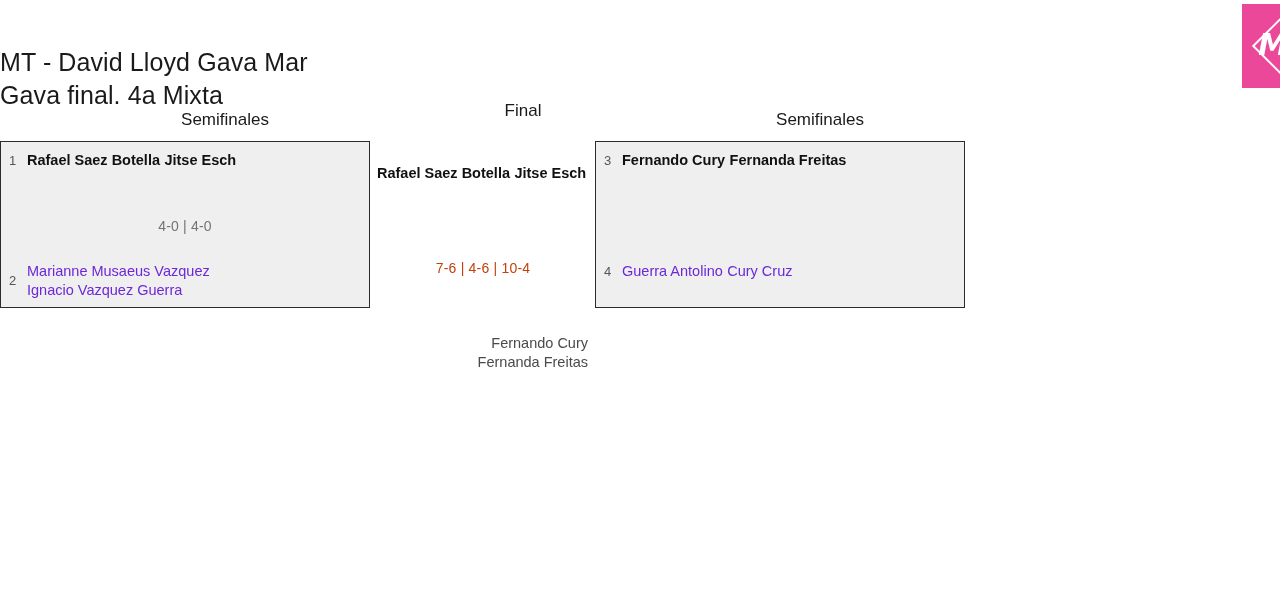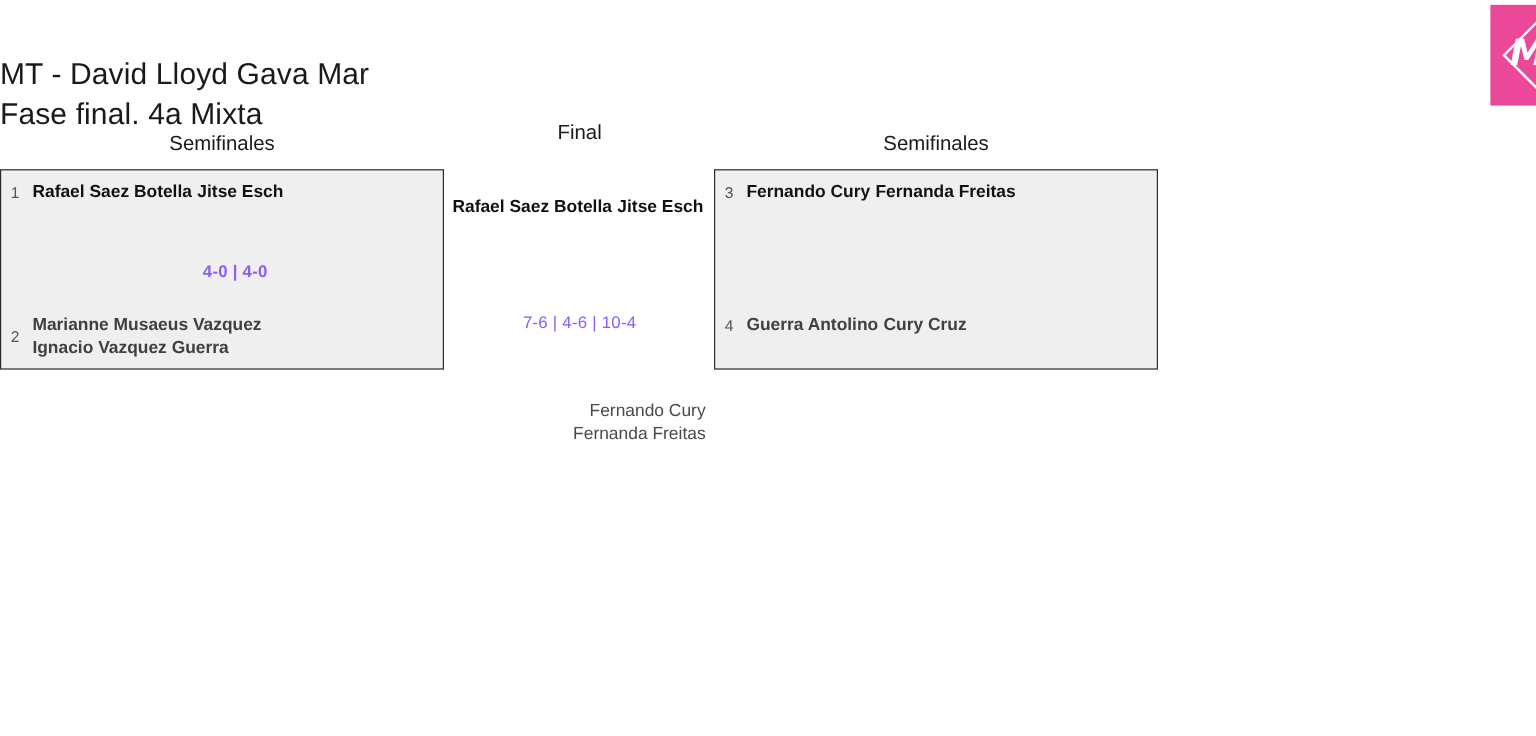--- a/index.html
+++ b/index.html
@@ -93,20 +93,21 @@
 
   
   .round-header {
     position: absolute;
     font-size: 17px;
     line-height: 22px;
     font-weight: 400;
     color: #1a1a1a;
     text-align: center;
     white-space: nowrap;
+    padding-left: 40px;
   }
   #round-left   { left: 0px;   top: 109px; width: 370px; }
   #round-final  { left: 383px; top: 100px; width: 200px; }
   #round-right  { left: 595px; top: 109px; width: 370px; }
 
   
   .match-box {
     position: absolute;
     background: #efefef;
     border: 1px solid #2b2b2b;
@@ -139,35 +140,34 @@
   .player-name {
     font-size: 14.5px;
     line-height: 19px;
     white-space: nowrap;
   }
   .winner .player-name {
     font-weight: bold;
     color: #111111;
   }
   .loser .player-name {
-    font-weight: 700;
-    color: #404040;
+    font-weight: 400;
+    color: #6d28d9;
   }
 
   .match-score {
     position: absolute;
-    left: 11px;
+    left: 0;
     width: 100%;
     top: 75px;
     text-align: center;
     font-size: 14px;
     line-height: 18px;
-    color: #8b5cf6;
+    color: #737373;
     letter-spacing: 0.2px;
-    font-weight: bold;
   }
 
   
   .final-winner {
     position: absolute;
     left: 377px;
     top: 164px;
   }
   .final-winner .player-name {
     font-size: 14.5px;
@@ -177,21 +177,21 @@
     white-space: nowrap;
   }
   .final-score {
     position: absolute;
     left: 383px;
     top: 259px;
     width: 200px;
     text-align: center;
     font-size: 14px;
     line-height: 18px;
-    color: #8b5cf6;
+    color: #c2410c;
     letter-spacing: 0.2px;
     white-space: nowrap;
   }
   .final-runner-up {
     position: absolute;
     left: 388px;
     top: 334px;
     width: 200px;
     text-align: right;
   }
@@ -201,21 +201,21 @@
     font-weight: 400;
     color: #4a4a4a;
     white-space: nowrap;
   }
 </style>
 </head>
 <body>
 
 <div class="tournament-header">
   <div class="tournament-title">MT - David Lloyd Gava Mar</div>
-  <div class="tournament-subtitle">Fase final. 4a Mixta</div>
+  <div class="tournament-subtitle">Gava final. 4a Mixta</div>
 </div>
 
 <div class="logo-box">
   <div class="logo-diamond"></div>
   <div class="logo-mt">MT</div>
   <div class="logo-sub">MAD TOUR</div>
 </div>
 
 <div class="round-header" id="round-left">Semifinales</div>
 <div class="round-header" id="round-final">Final</div>

